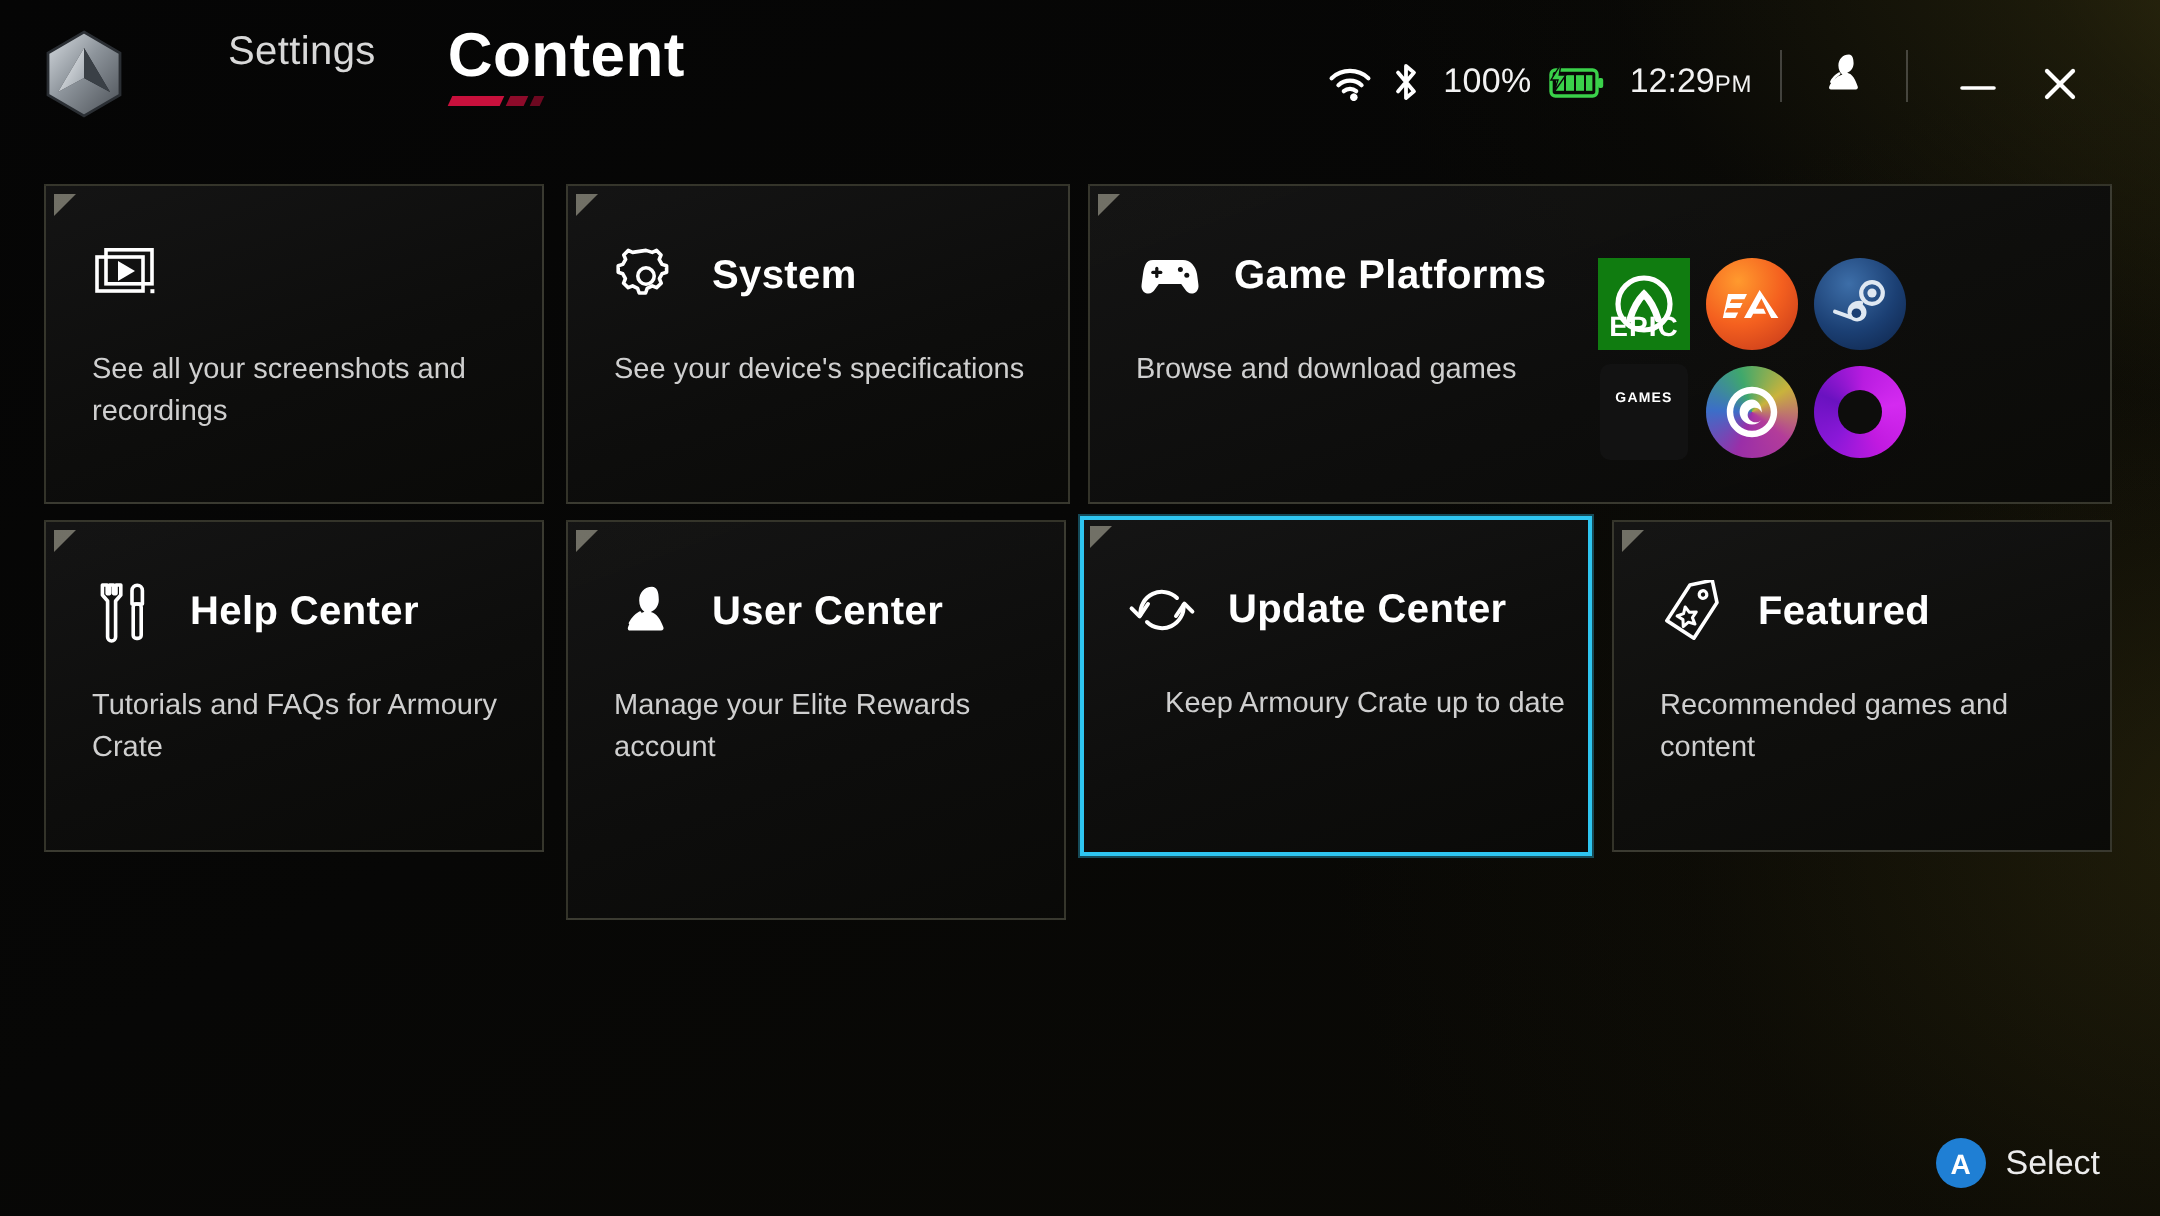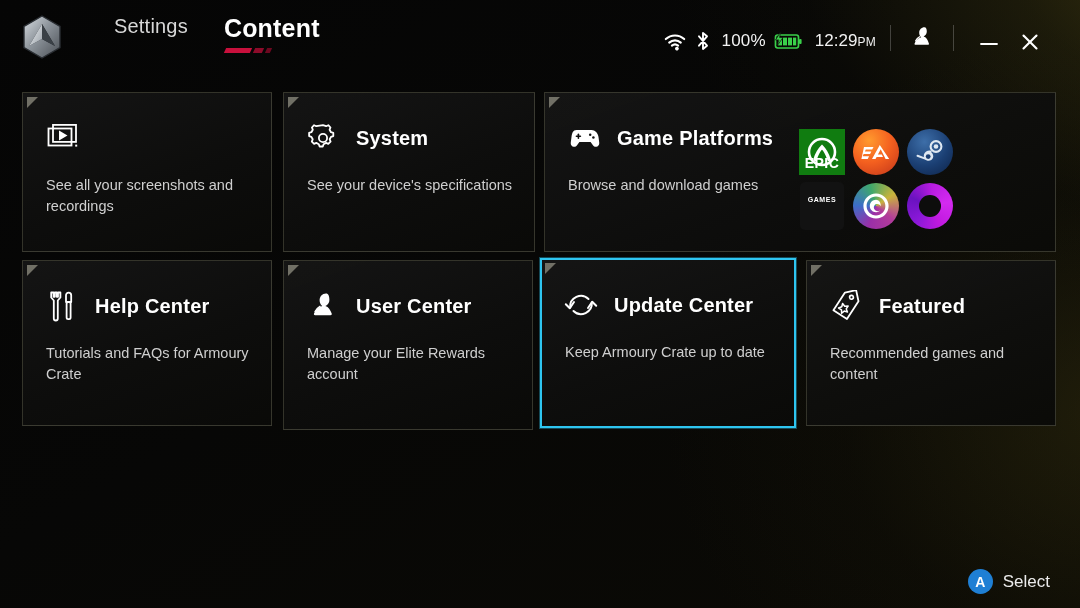--- a/index.html
+++ b/index.html
@@ -35,21 +35,21 @@
     color:#d8d8d8;
     font-size:20px;
     line-height:26px;
     letter-spacing:0.2px;
     cursor:pointer;
     white-space:nowrap;
     padding-bottom:22px;
   }
   .nav-item.active {
     color:#ffffff;
-    font-size:25px;
+    font-size:31px;
     font-weight:bold;
     line-height:30px;
     padding-bottom:18px;
   }
   .nav-underline {
     position:absolute;
     left:19px; bottom:8px;
     width:54px; height:5px;
     display:flex; gap:3px; align-items:center;
   }
@@ -87,20 +87,21 @@
   .card {
     position:absolute;
     background:linear-gradient(160deg, rgba(22,22,22,0.92) 0%, rgba(14,14,13,0.95) 55%, rgba(10,10,8,0.96) 100%);
     border:1px solid rgba(150,148,120,0.30);
     cursor:pointer;
     overflow:hidden;
   }
   .card.sel {
     border:2px solid #2ec5f0;
     box-shadow:0 0 0 1px rgba(46,197,240,0.35);
+    text-align:center;
   }
   .corner {
     position:absolute; left:4px; top:4px;
     width:0; height:0;
     border-left:11px solid rgba(190,188,170,0.55);
     border-bottom:11px solid transparent;
   }
   .card.sel .corner { left:3px; top:3px; }
   .card-head {
     display:flex; align-items:center;
@@ -372,21 +373,21 @@
             <path d="M4.2 2.5 L4.2 7.5 L6.8 10.5 L6.8 28.5 a2 2 0 0 0 4 0 L10.8 10.5 L13.4 7.5 L13.4 2.5 L11 2.5 L11 6.8 L9.8 6.8 L9.8 2.5 L7.8 2.5 L7.8 6.8 L6.6 6.8 L6.6 2.5 Z" fill="none" stroke="#fff" stroke-width="1.8" stroke-linejoin="round"></path>
             <path d="M21.6 2.6 a2.6 2.6 0 0 0 -2.6 2.6 L19 12 L24.2 12 L24.2 5.2 a2.6 2.6 0 0 0 -2.6 -2.6 Z" fill="none" stroke="#fff" stroke-width="1.8" stroke-linejoin="round"></path>
             <rect x="19.6" y="12" width="4" height="17.2" rx="1.6" fill="none" stroke="#fff" stroke-width="1.8"></rect>
           </svg>
         </span>
         <span class="card-title">Help Center</span>
       </div>
       <div class="card-desc">Tutorials and FAQs for Armoury Crate</div>
     </div>
 
-    <div class="card" style="left:261px; top:168px; width:250px; height:170px;">
+    <div class="card" style="left:261px; top:168px; width:250px; height:200px;">
       <span class="corner"></span>
       <div class="card-head">
         <span class="card-icon">
           <svg width="34" height="32" viewBox="0 0 34 32">
             <path d="M20 3.4 c-3.8 0 -6.4 3.0 -6.4 6.8 0 2.5 1.0 4.5 2.6 5.7 -4.2 1.3 -7.0 4.6 -8.2 7.7 -0.4 1.0 0.2 1.7 1.1 1.7 h15.4 c1.0 0 1.5 -0.8 1.2 -1.7 C24.3 19.9 22.6 16.8 19.4 16.0 c2.5 -1.1 4.0 -3.3 4.0 -6.0 C23.4 5.8 22.4 3.4 20 3.4 Z" fill="#ffffff"></path>
             <path d="M14.0 16.4 c-2.0 1.2 -3.8 3.0 -4.9 5.2" fill="none" stroke="#ffffff" stroke-width="1.5" stroke-linecap="round"></path>
           </svg>
         </span>
         <span class="card-title">User Center</span>
       </div>

